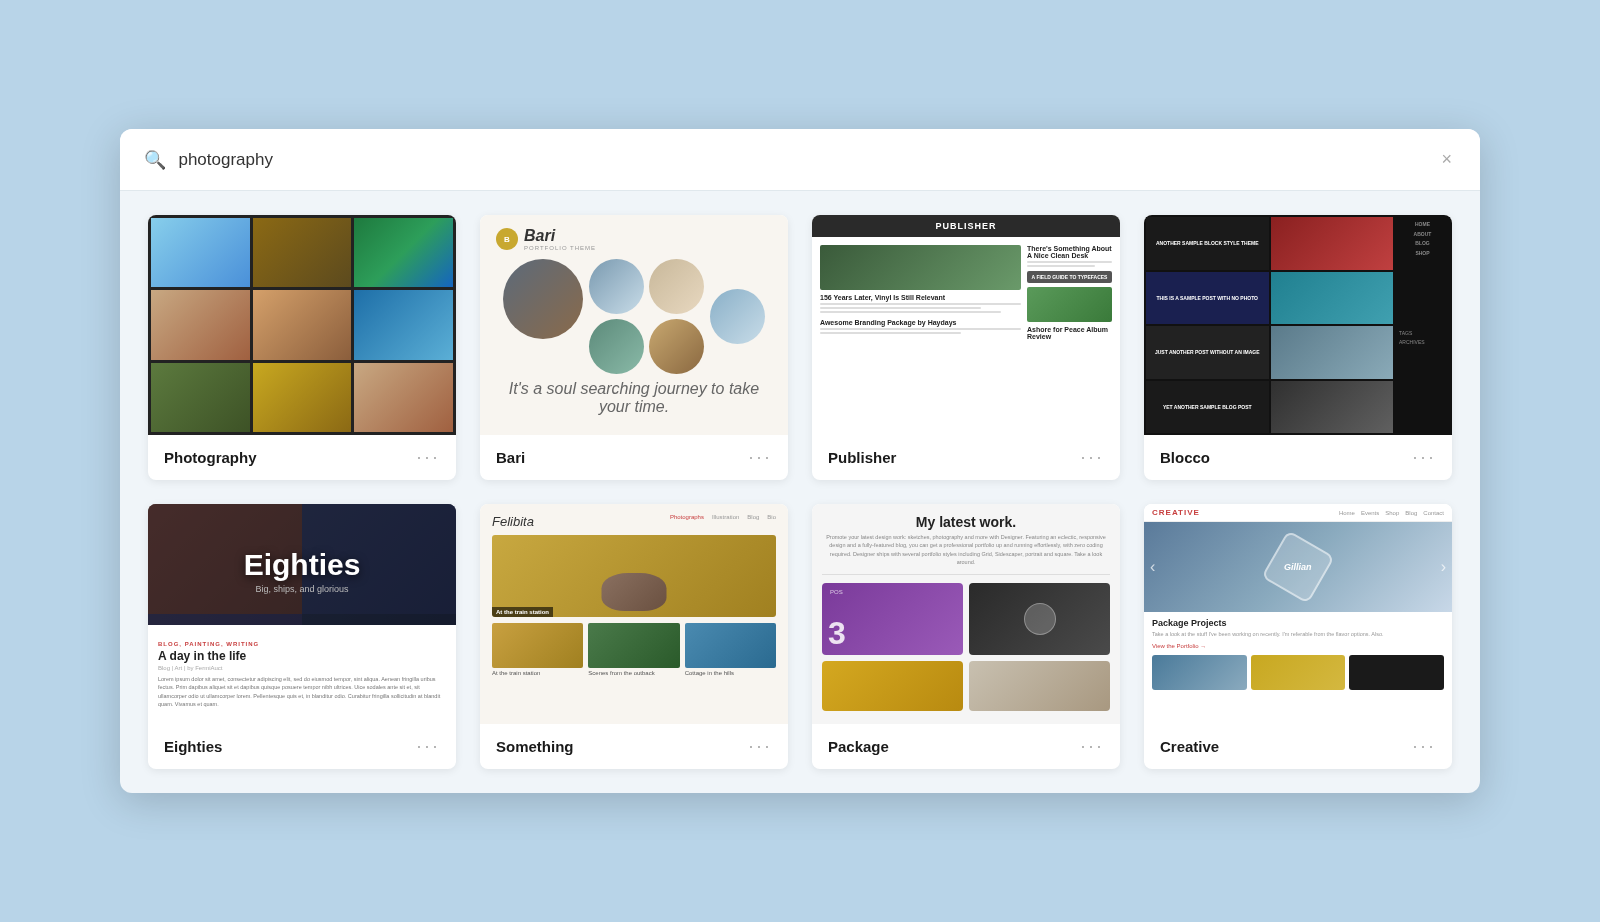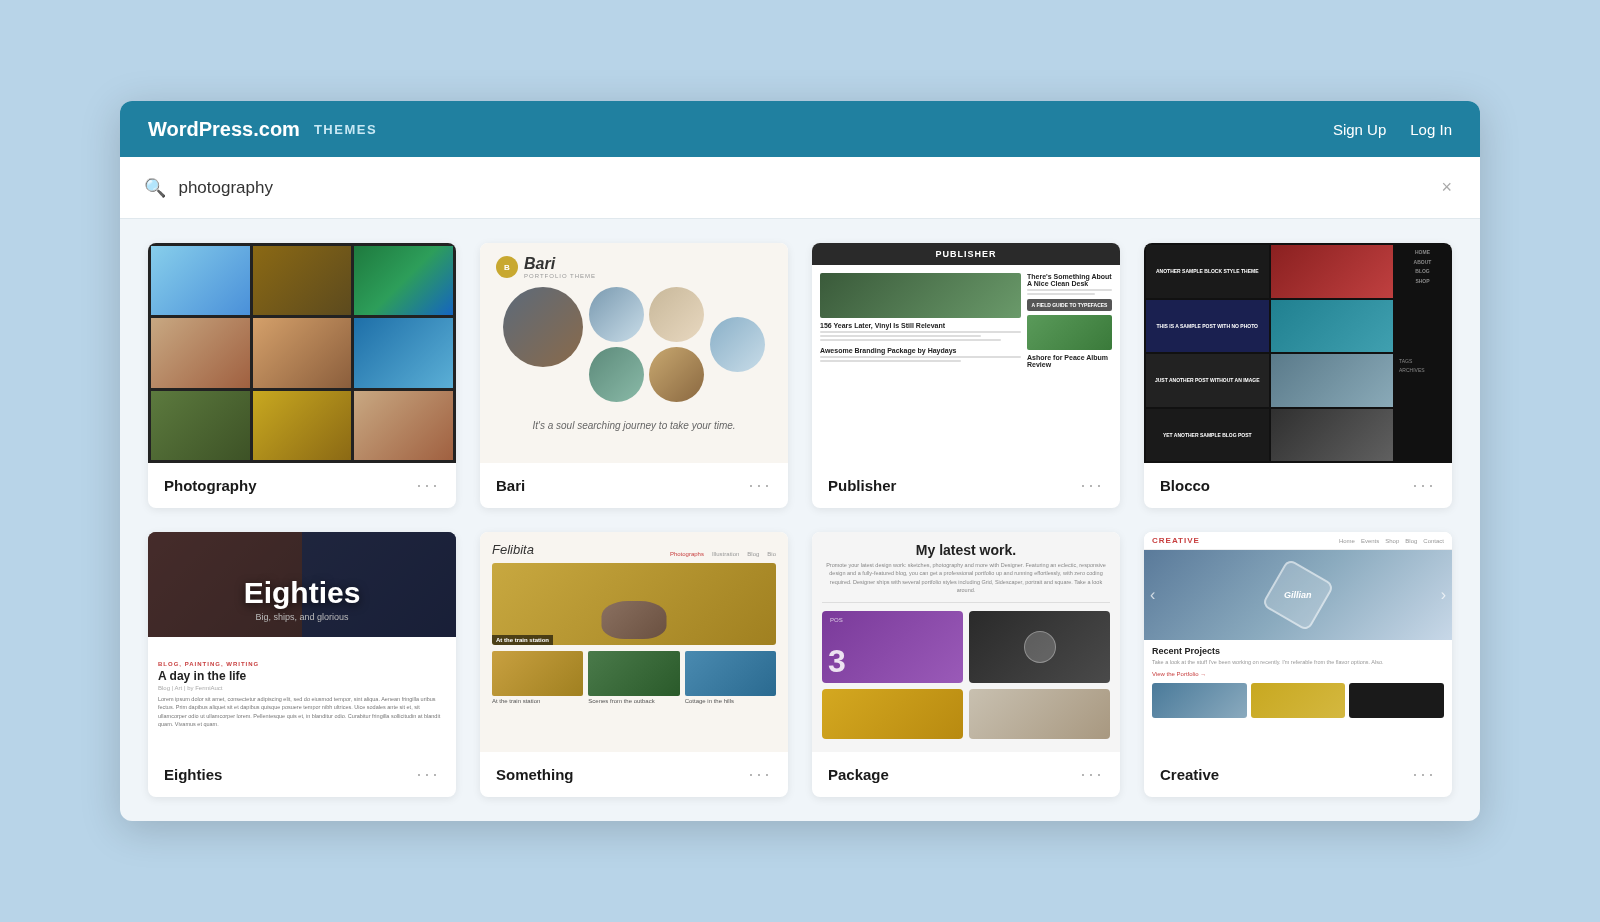--- a/index.html
+++ b/index.html
@@ -187,23 +187,23 @@
     .bari-circle.large { width: 80px; height: 80px; background: linear-gradient(135deg, #5c6a7a, #8a6a4a); }
     .bari-circle.med { width: 55px; height: 55px; }
     .bari-circle.c1 { background: linear-gradient(135deg, #7a9ab0, #c8dce8); }
     .bari-circle.c2 { background: linear-gradient(135deg, #c8b89a, #e8d8c0); }
     .bari-circle.c3 { background: linear-gradient(135deg, #5c8a7a, #8abaa8); }
     .bari-circle.c4 { background: linear-gradient(135deg, #c8a870, #8a6840); }
     .bari-circle.c5 { background: linear-gradient(135deg, #8ab0c8, #c8dce8); }
     .bari-tagline {
       text-align: center;
       font-style: italic;
-      font-size: 10px;
+      font-size: 16px;
       color: #666;
-      margin-top: 18px;
+      margin-top: 6px;
     }
 
     .preview-publisher {
       background: #f0f0f0;
       padding: 0;
     }
     .pub-header {
       background: #2a2a2a;
       height: 22px;
       display: flex;
@@ -254,30 +254,20 @@
       line-height: 1.3;
     }
     .bc-img1 { background: linear-gradient(135deg, #8a2020, #c04040); grid-column: 2; grid-row: 1; }
     .bc-nav { background: #111; grid-column: 3; grid-row: 1/3; font-size: 5px; }
   </style>
 </head>
 <body>
 
 <div class="window">
 
-  <div class="header">
-    <div class="header-left">
-      <span class="header-brand">WordPress.com</span>
-      <span class="header-themes">THEMES</span>
-    </div>
-    <div class="header-nav">
-      <a>Sign Up</a>
-      <a>Log In</a>
-    </div>
-  </div>
 
   <div class="search-bar">
     <span class="search-icon">🔍</span>
     <input class="search-input" type="text" value="photography" style="">
     <span class="search-clear">×</span>
   </div>
 
   <div class="grid-container">
 
     <div class="theme-card">
@@ -401,36 +391,36 @@
           <div style="background:linear-gradient(135deg,#8a4a2a,#6a3a1a);opacity:0.8;"></div>
           <div style="background:linear-gradient(135deg,#2a3a5a,#1a2a4a);opacity:0.8;"></div>
           <div style="background:linear-gradient(135deg,#3a3a5a,#2a2a4a);opacity:0.8;"></div>
           <div style="background:linear-gradient(135deg,#1a2a3a,#0a1a2a);opacity:0.8;"></div>
         </div>
         <div style="position:absolute;inset:0;background:rgba(20,20,40,0.5);"></div>
         <div style="position:absolute;top:20%;left:0;right:0;text-align:center;">
           <div style="font-size:30px;font-weight:900;color:white;text-shadow:0 2px 10px rgba(0,0,0,0.7);">Eighties</div>
           <div style="font-size:9px;color:#bbb;margin-top:2px;">Big, ships, and glorious</div>
         </div>
-        <div style="position:absolute;bottom:0;left:0;right:0;background:white;padding:24px 10px;">
+        <div style="position:absolute;bottom:0;left:0;right:0;background:white;padding:16px 10px;">
           <div style="color:#c84040;font-size:6px;font-weight:700;text-transform:uppercase;letter-spacing:1px;margin-bottom:2px;">BLOG, PAINTING, WRITING</div>
           <div style="font-size:12px;font-weight:700;color:#222;margin-bottom:2px;">A day in the life</div>
           <div style="font-size:6px;color:#aaa;margin-bottom:4px;">Blog | Art | by FermiAuct</div>
           <div style="font-size:5.5px;color:#777;line-height:1.5;">Lorem ipsum dolor sit amet, consectetur adipiscing elit, sed do eiusmod tempor, sint aliqua. Aenean fringilla uribus fectus. Prim dapibus aliquet sit et dapibus quisque posuere tempor nibh ultrices. Uice sodales ante sit et, sit ullamcorper odio ut ullamcorper lorem. Pellentesque quis et, in blanditur odio. Curabitur fringilla sollicitudin at blandit quam. Vivamus et quam.</div>
         </div>
       </div>
       <div class="theme-footer">
         <span class="theme-name">Eighties</span>
         <span class="theme-dots">···</span>
       </div>
     </div>
 
     <div class="theme-card">
       <div class="theme-preview" style="height:220px;background:#f8f5f0;padding:10px 12px;overflow:hidden;">
-        <div style="display:flex;justify-content:space-between;align-items:flex-end;margin-bottom:6px;">
+        <div style="display:flex;justify-content:space-between;align-items:flex-start;margin-bottom:6px;">
           <div style="font-style:italic;font-size:13px;color:#333;">Felibita</div>
           <div style="display:flex;gap:8px;">
             <span style="font-size:6px;color:#c84040;">Photographs</span>
             <span style="font-size:6px;color:#999;">Illustration</span>
             <span style="font-size:6px;color:#999;">Blog</span>
             <span style="font-size:6px;color:#999;">Bio</span>
           </div>
         </div>
         <div style="background:linear-gradient(135deg,#c8a840,#a08020);height:82px;border-radius:3px;margin-bottom:6px;position:relative;overflow:hidden;">
           <div style="position:absolute;bottom:6px;left:50%;transform:translateX(-50%);width:65px;height:38px;background:linear-gradient(135deg,#8a7060,#6a5040);border-radius:40% 40% 35% 35%;"></div>
@@ -505,21 +495,21 @@
 
         <div style="background:linear-gradient(135deg,#5a7a9a,#8aaabe,#c8d8e8);height:90px;position:relative;display:flex;align-items:center;justify-content:center;">
           <span style="position:absolute;left:6px;top:50%;transform:translateY(-50%);color:rgba(255,255,255,0.7);font-size:16px;cursor:pointer;">‹</span>
           <div style="width:54px;height:54px;background:rgba(255,255,255,0.2);border:2px solid rgba(255,255,255,0.5);border-radius:8px;transform:rotate(30deg);display:flex;align-items:center;justify-content:center;">
             <span style="font-size:9px;color:white;font-style:italic;transform:rotate(-30deg);font-weight:700;">Gillian</span>
           </div>
           <span style="position:absolute;right:6px;top:50%;transform:translateY(-50%);color:rgba(255,255,255,0.7);font-size:16px;cursor:pointer;">›</span>
         </div>
 
         <div style="padding:6px 8px;background:white;">
-          <div style="font-size:9px;font-weight:700;color:#222;margin-bottom:3px;">Recent Projects</div>
+          <div style="font-size:9px;font-weight:700;color:#222;margin-bottom:3px;">Package Projects</div>
           <div style="font-size:5.5px;color:#999;line-height:1.4;margin-bottom:4px;">Take a look at the stuff I've been working on recently. I'm referable from the flavor options. Also.</div>
           <div style="font-size:6px;color:#c84040;">View the Portfolio →</div>
           <div style="display:grid;grid-template-columns:repeat(3,1fr);gap:4px;margin-top:6px;">
             <div style="height:35px;background:linear-gradient(135deg,#4a7a9a,#8aaabe);border-radius:3px;"></div>
             <div style="height:35px;background:linear-gradient(135deg,#c8a820,#d4b840);border-radius:3px;"></div>
             <div style="height:35px;background:#1a1a1a;border-radius:3px;"></div>
           </div>
         </div>
       </div>
       <div class="theme-footer">

